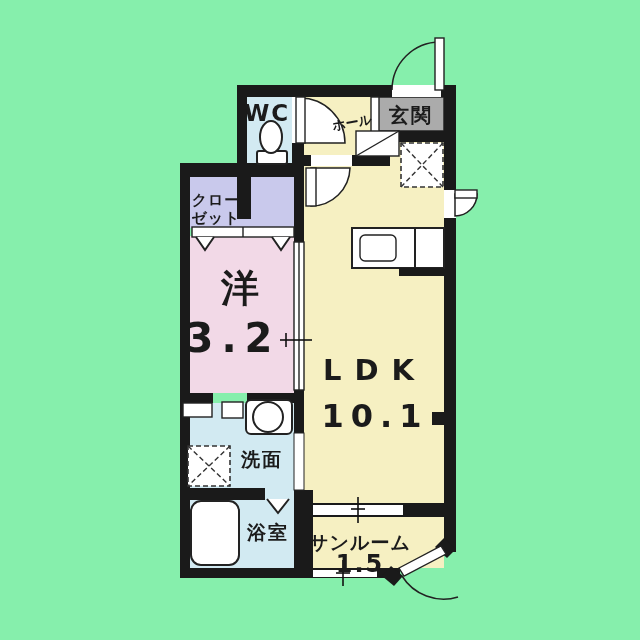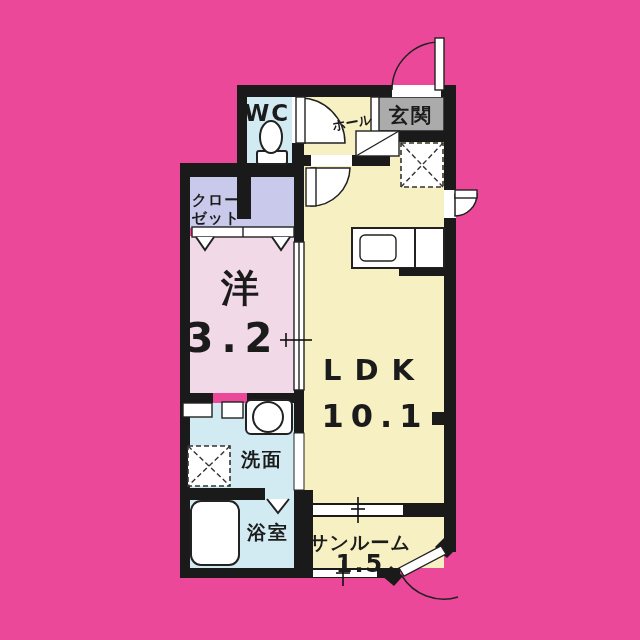--- a/index.html
+++ b/index.html
@@ -1,16 +1,16 @@
 <!DOCTYPE html>
 <html><head>
 <meta charset="utf-8">
 <style>
   html,body{margin:0;padding:0;background:#ffffff;}
-  .stage{position:relative;width:640px;height:640px;background:#ec4899;overflow:hidden;
+  .stage{position:relative;width:640px;height:640px;background:#86efac;overflow:hidden;
          font-family:"DejaVu Sans","Liberation Sans",sans-serif;}
   svg{display:block}
   svg text{font-family:"DejaVu Sans","Liberation Sans",sans-serif;fill:#1b1b1b;font-weight:bold;}
   .thin{stroke:#222;stroke-width:1.4;fill:#fff;}
   .fix{stroke:#222;stroke-width:2;fill:#fff;}
   .dash{stroke:#333;stroke-width:1.6;fill:#fff;stroke-dasharray:5 3;}
   .dashln{stroke:#333;stroke-width:1.4;stroke-dasharray:5 3;}
   .arc{stroke:#222;stroke-width:1.5;fill:#fff;}
   .arcopen{stroke:#222;stroke-width:1.5;fill:none;}
   .tick{stroke:#111;stroke-width:1.6;}

